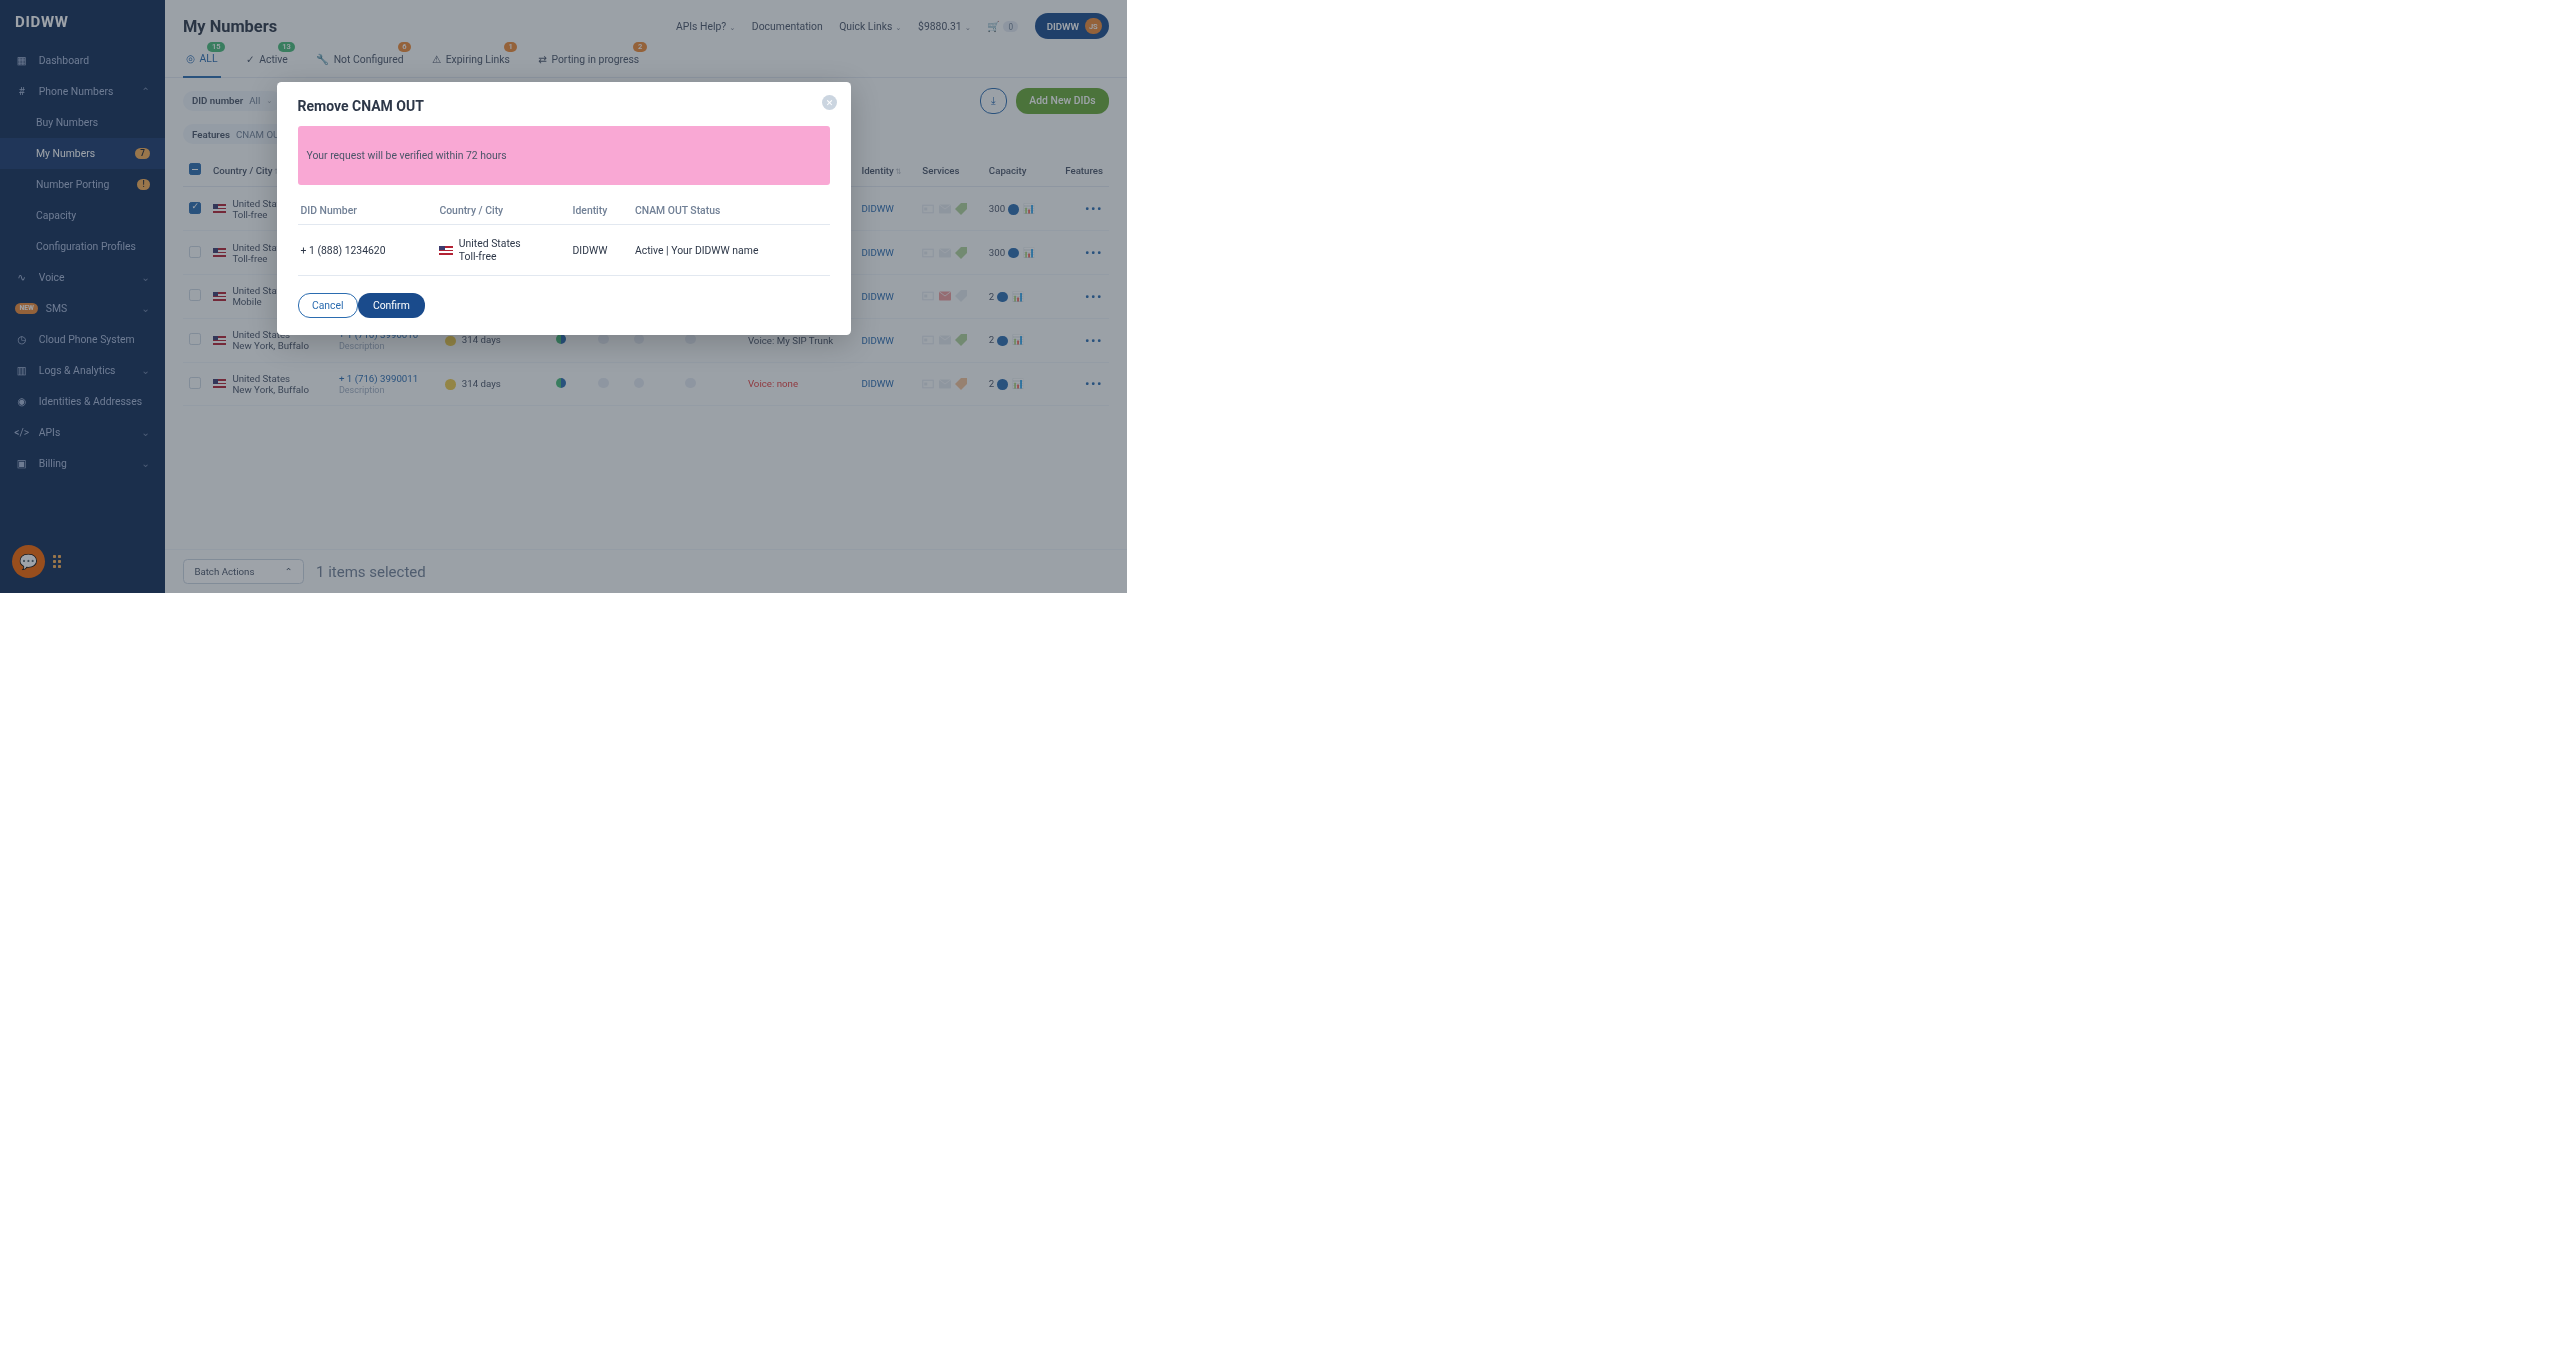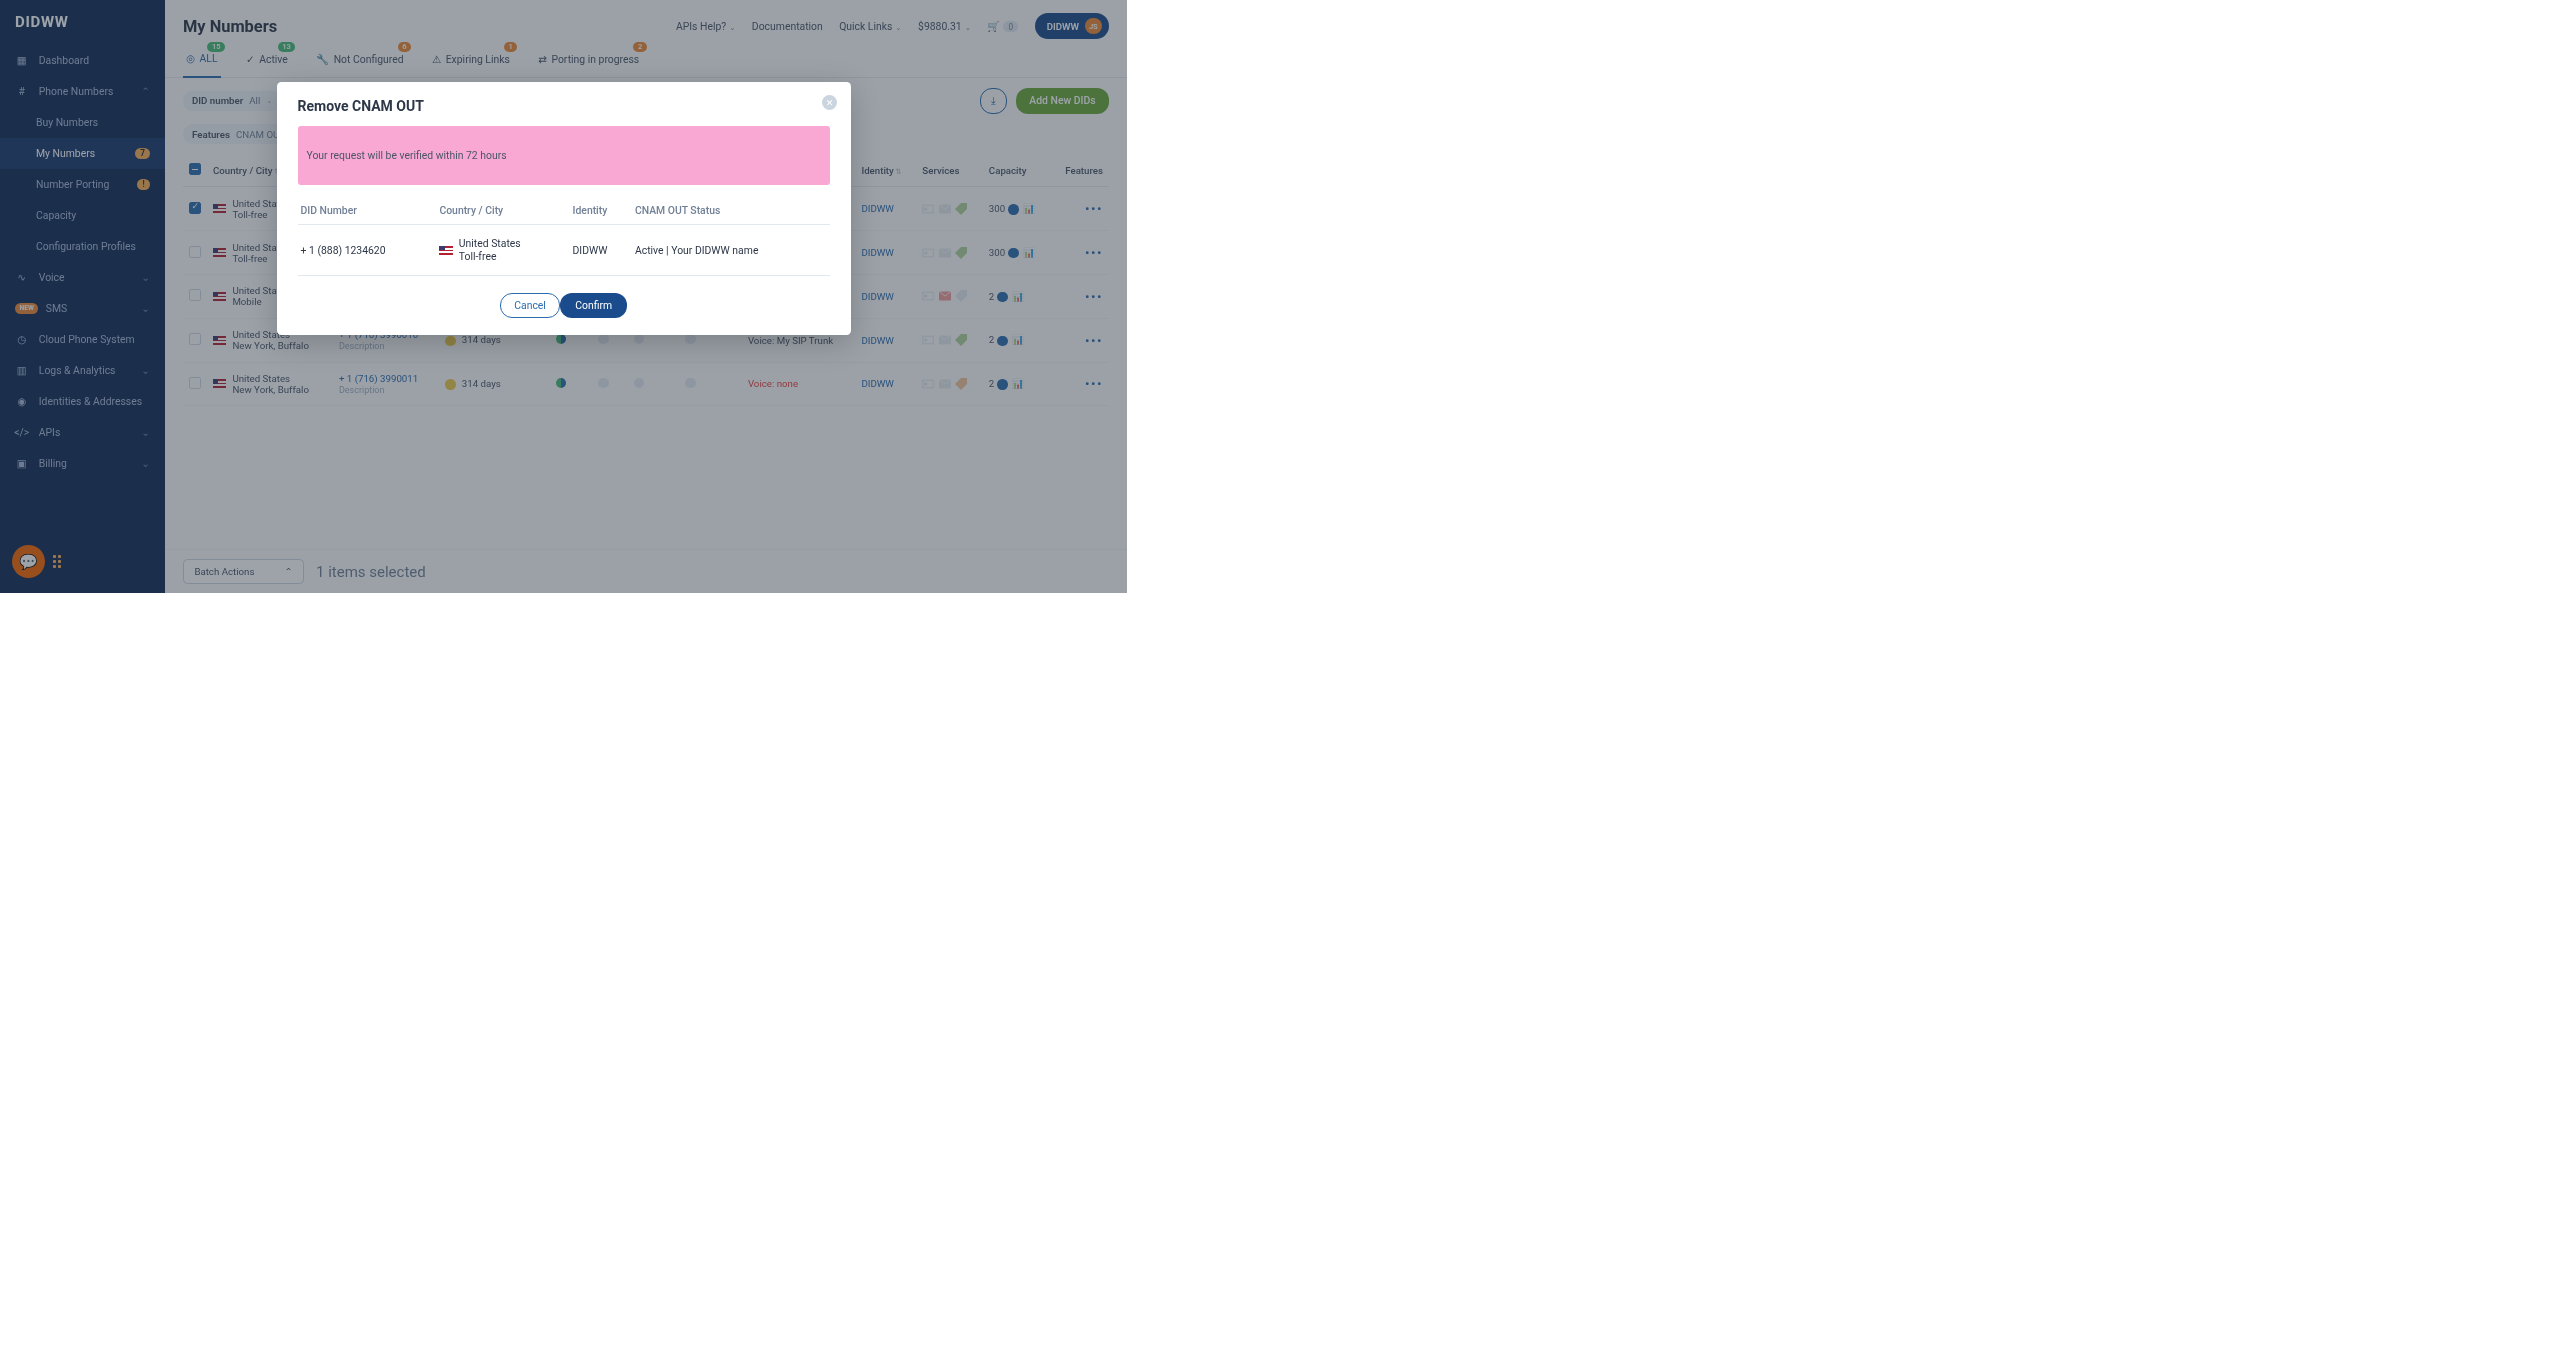--- a/index.html
+++ b/index.html
@@ -68,21 +68,21 @@
 .bottombar{padding:9px 18px;display:flex;align-items:center;gap:12px;border-top:0.7px solid #edf2f7}
 .batch-btn{border:0.7px solid #cbd5e0;border-radius:4.5px;padding:6px 10.4px;display:flex;align-items:center;gap:30px;cursor:pointer;background:#fff;font-size:9.7px}
 .overlay{position:absolute;inset:0;background:rgba(40,50,65,.45);display:flex;align-items:flex-start;justify-content:center;padding-top:82px}
 .modal{background:#fff;border-radius:4.5px;width:574px;padding:16.4px 21px;box-shadow:0 7.5px 30px rgba(0,0,0,.2);position:relative}
 .modal-title{font-size:14px;font-weight:700;color:#2d3748;margin-bottom:12px}
 .modal-close{position:absolute;top:13.4px;right:13.4px;width:15px;height:15px;border-radius:50%;background:#cbd5e0;color:#fff;display:flex;align-items:center;justify-content:center;cursor:pointer;font-size:9px}
 .modal-info{background:#f9a8d4;padding:23px 9px;border-radius:3px;font-size:10.4px;color:#4a5568;margin-bottom:11px}
 .modal-table{width:100%}
 .modal-table th{border-bottom:0.7px solid #e2e8f0;padding:7.5px 3px;font-weight:500;color:#718096;font-size:10.4px}
 .modal-table td{padding:12px 3px;border-bottom:0.7px solid #e2e8f0;font-size:10.4px;color:#2d3748}
-.modal-actions{display:flex;justify-content:center;margin-top:16.4px}
+.modal-actions{display:flex;justify-content:flex-start;margin-top:16.4px}
 .btn-cancel{border:0.7px solid #2b6cb0;color:#2b6cb0;background:#fff;padding:5.2px 13.4px;border-radius:12px;cursor:pointer;font-size:10.4px}
 .btn-confirm{background:#1a4b8c;color:#fff;padding:6px 15px;border-radius:12px;cursor:pointer;font-size:10.4px;border:none}
 </style>
 </head>
 <body>
 
 <div class="app">
 <div class="sidebar">
   <div class="logo">DIDWW</div>
   <div class="nav-item">

